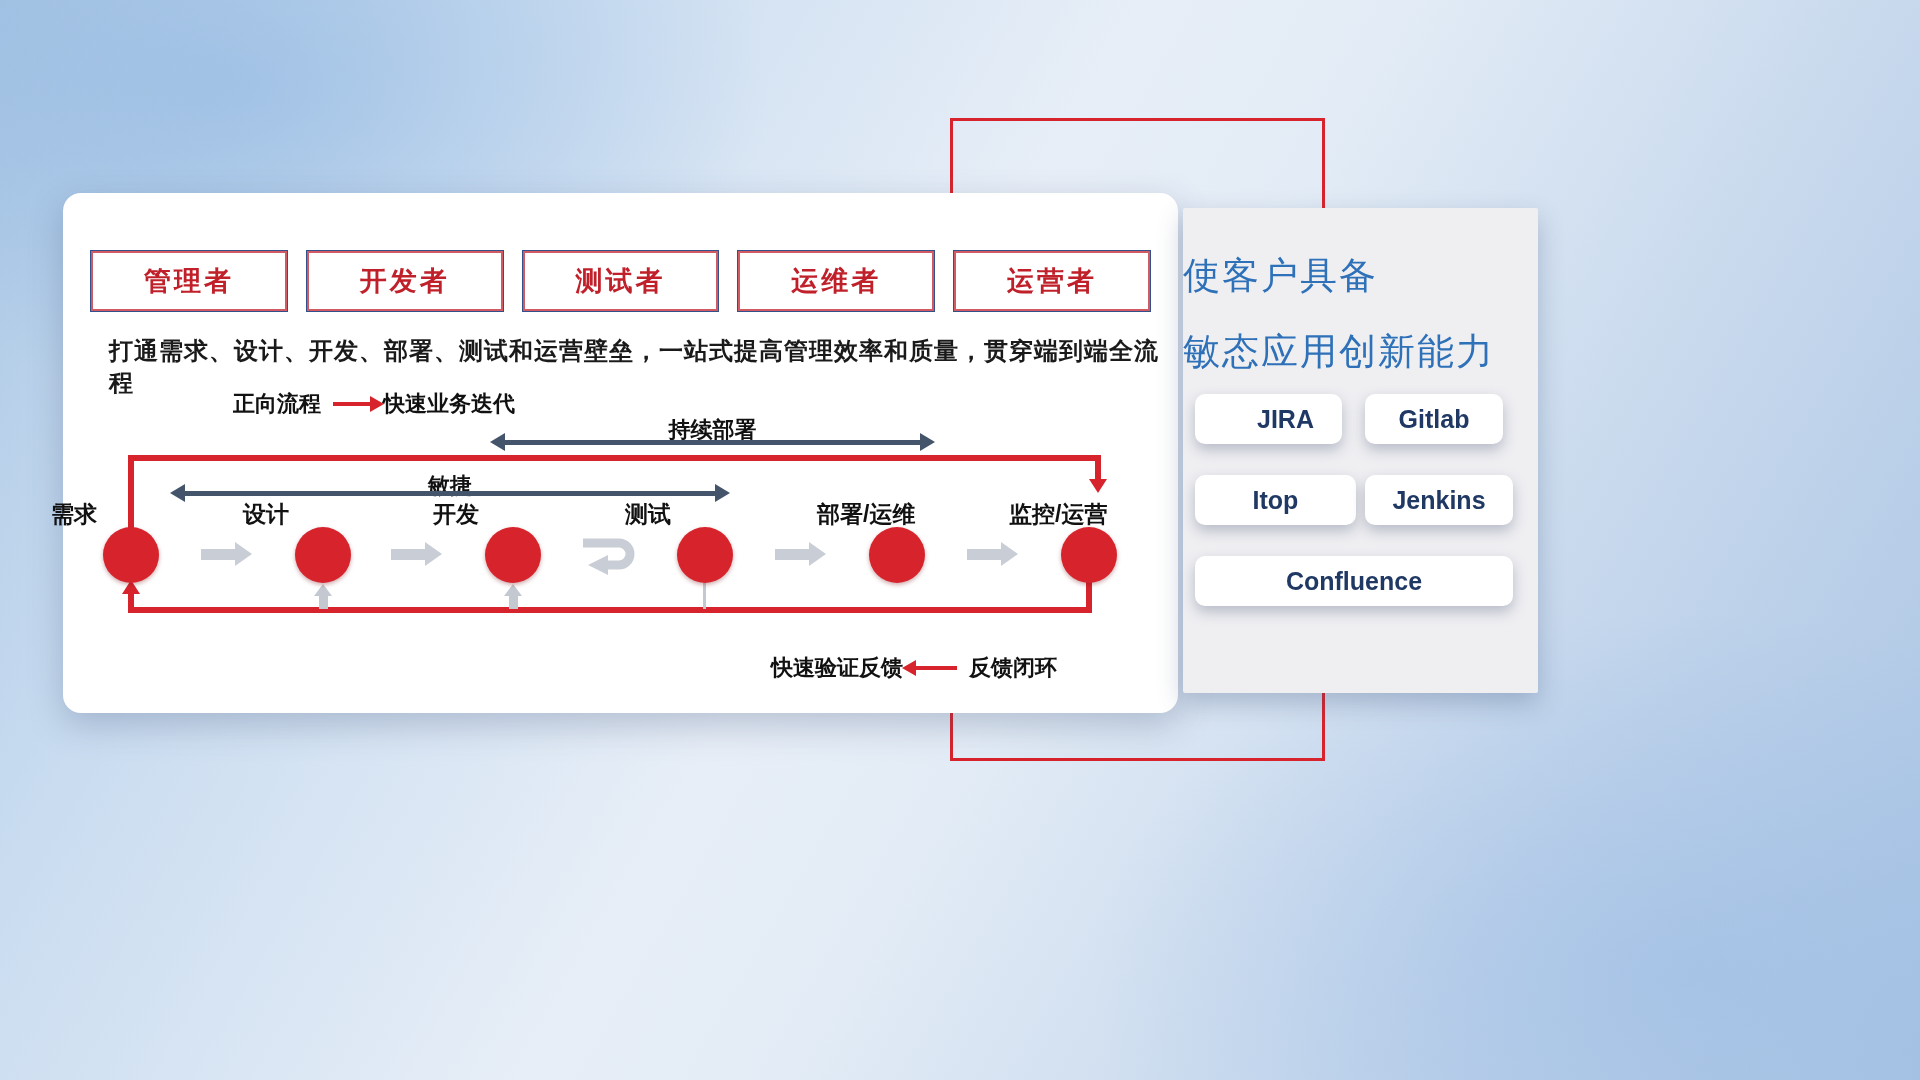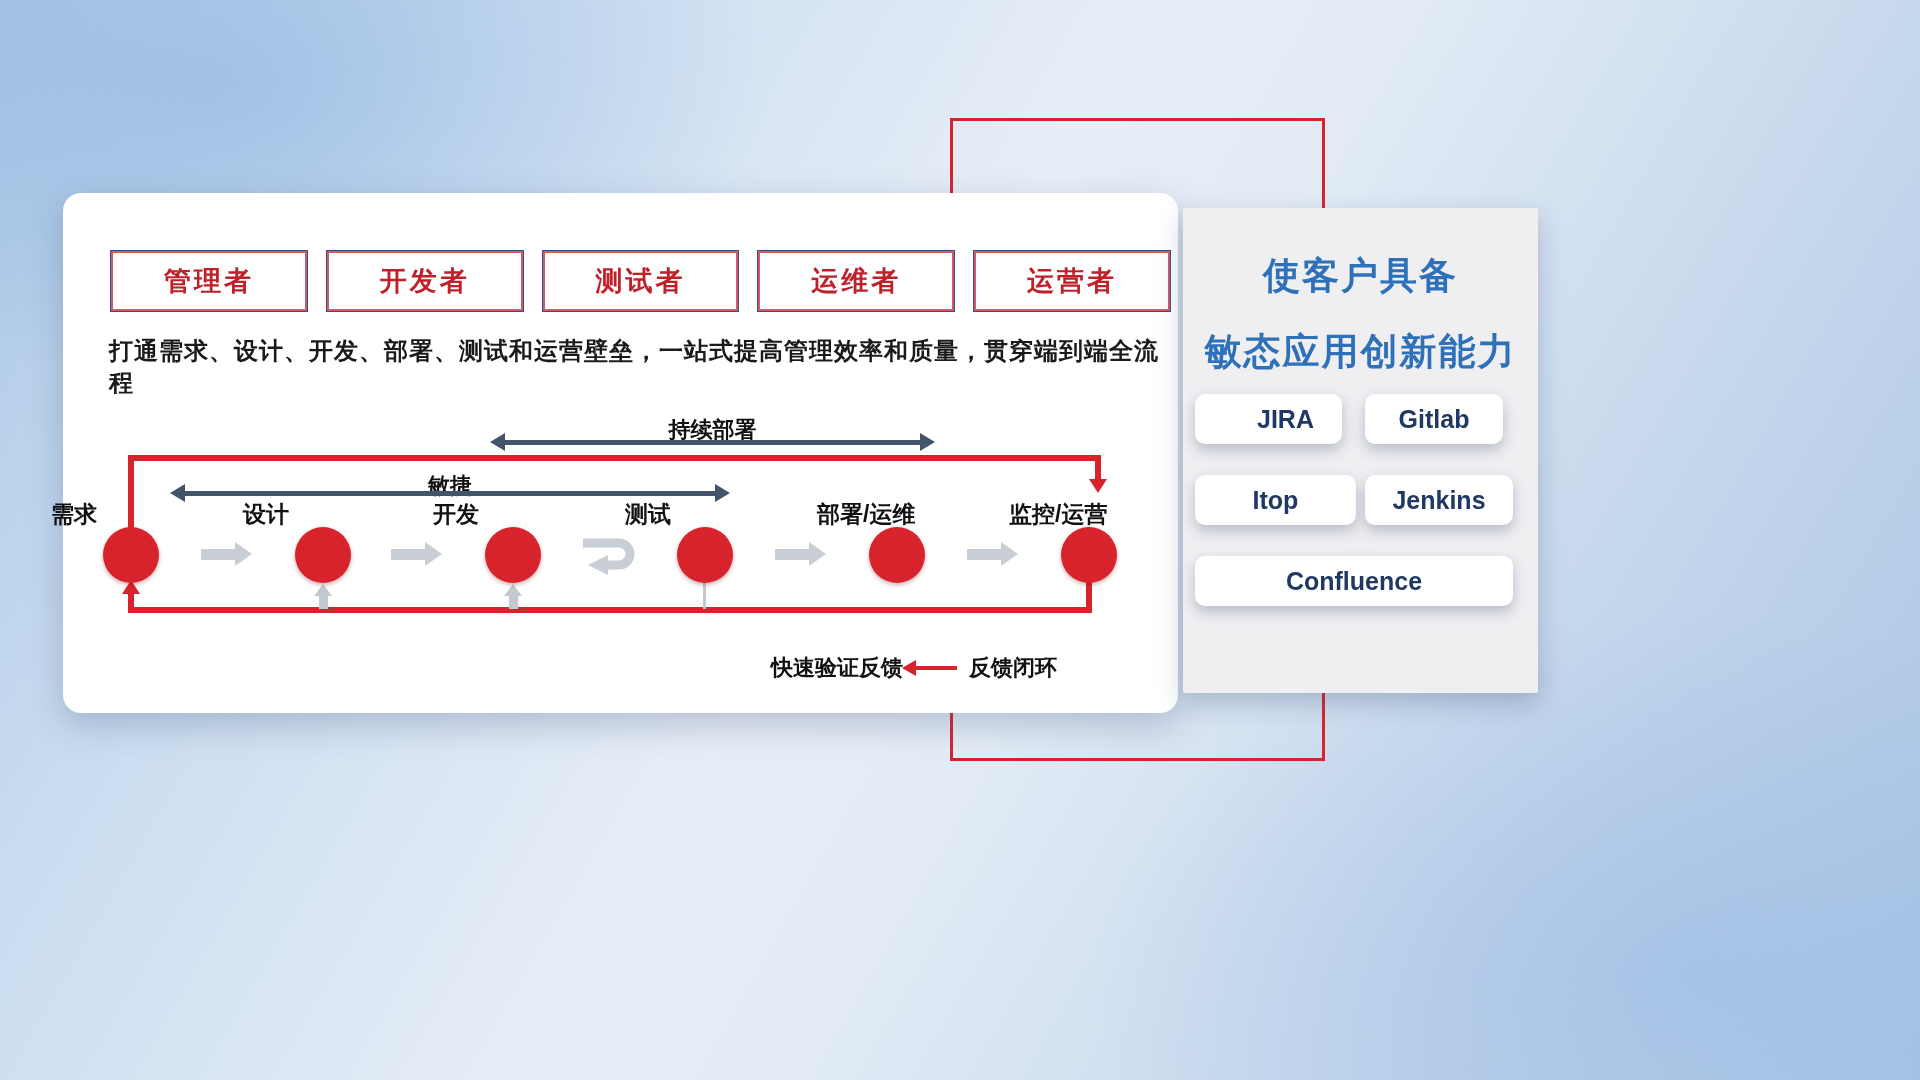--- a/index.html
+++ b/index.html
@@ -23,21 +23,21 @@
   
   .card{
     position:absolute; left:63px; top:193px; width:1115px; height:520px;
     background:#ffffff; border-radius:18px; z-index:2;
     box-shadow:0 12px 34px rgba(60,80,120,.28);
   }
 
   
   .roles{
     position:absolute; left:27px; top:57px; width:1061px; height:62px;
-    display:flex; gap:18px;margin-left:20px;
+    display:flex; gap:18px;
   }
   .role-box{
     flex:1; display:flex; align-items:center; justify-content:center;
     border:1px solid #31508C; box-shadow:inset 0 0 0 2px rgba(195,35,45,.75);
     background:#fff;
   }
   .role-box span{
     color:#C0202A; font-size:27px; font-weight:bold; letter-spacing:3px;
   }
 
@@ -128,21 +128,21 @@
   .down-connector{ position:absolute; left:640px; top:390px; width:3px; height:26px; background:#C4C9D1; }
 
   
   .panel{
     position:absolute; left:1183px; top:208px; width:355px; height:485px;
     background:#EFEFF2; z-index:3; border-radius:2px;
     box-shadow:0 10px 26px rgba(60,80,120,.3);
   }
   .panel-title{
     position:absolute; top:30px; left:0; width:100%;
-    text-align:center; color:#2E71B8; font-weight:bold; font-size:37px;
+    color:#2E71B8; font-weight:normal; font-size:37px;
     line-height:76px; letter-spacing:2px;
   }
   .tool{
     position:absolute; height:50px; background:#ffffff; border-radius:10px;
     display:flex; align-items:center; justify-content:center;
     font-size:25px; font-weight:bold; color:#1F3864;
     box-shadow:0 6px 14px rgba(100,110,135,.4);
   }
   .t-jira{ left:12px; top:186px; width:147px;padding-left:34px; }
   .t-gitlab{ left:182px; top:186px; width:138px; }
@@ -172,20 +172,25 @@
       <div class="role-box">
         <span>运维者</span>
       </div>
       <div class="role-box">
         <span>运营者</span>
       </div>
     </div>
 
     <div class="desc">打通需求、设计、开发、部署、测试和运营壁垒，一站式提高管理效率和质量，贯穿端到端全流程</div>
 
+    <div class="legend-row legend-forward">
+      <span class="legend-label">正向流程</span>
+      <span class="arrow-right-red"></span>
+      <span class="legend-value">快速业务迭代</span>
+    </div>
 
     <div class="span-label deploy-label">持续部署</div>
     <div class="double-arrow deploy-arrow"></div>
 
     <div class="span-label agile-label">敏捷</div>
     <div class="double-arrow agile-arrow"></div>
 
     <div class="rl rl-top-h"></div>
     <div class="rl rl-left-v"></div>
     <div class="rl rl-right-v"></div>

